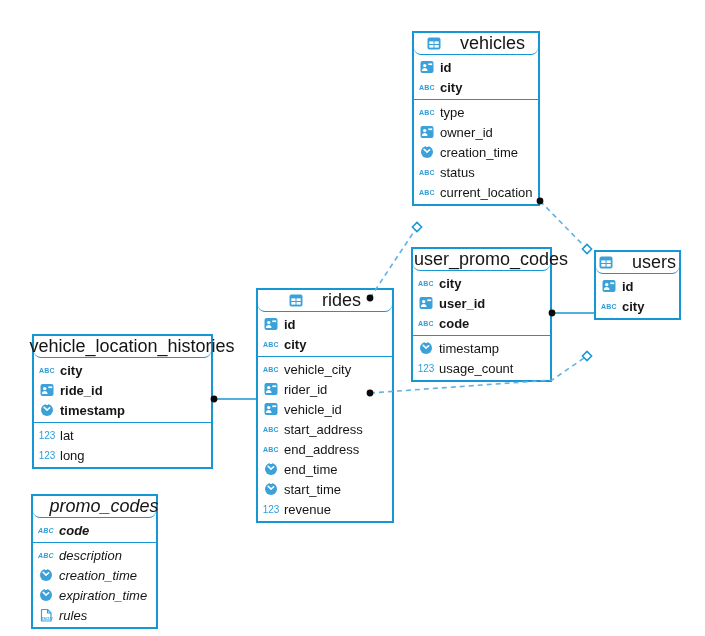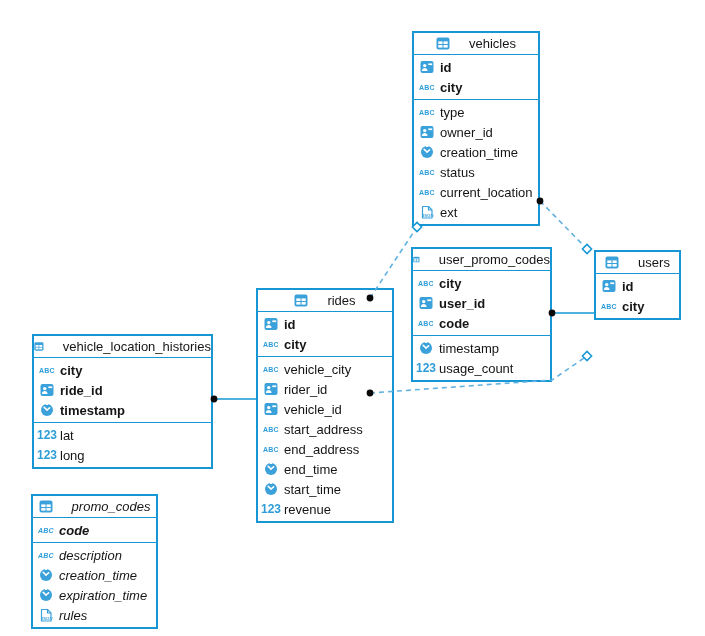--- a/index.html
+++ b/index.html
@@ -13,32 +13,32 @@
   #canvas{
     position:relative;width:705px;height:636px;background:#fff;overflow:hidden;
     font-family:"Liberation Sans",sans-serif;
   }
   .table{
     position:absolute;background:#fff;border:2px solid var(--accent);
     box-sizing:border-box;z-index:1;
   }
   .thead{
     height:21px;display:flex;align-items:center;justify-content:center;gap:19px;
-    border-bottom:1px solid var(--accent);font-size:13px;color:var(--ink);
+    border-bottom:1px solid var(--accent);font-size:18px;color:var(--ink);border-radius:7px;
   }
   .sec{padding:2px 0;}
   .sec.body{border-top:1px solid var(--accent);}
   .row{
     height:20px;display:flex;align-items:center;gap:5px;padding:0 5px;
     font-size:13px;color:var(--ink);white-space:nowrap;
   }
   .row.key .fname{font-weight:bold;}
   .ficon{flex:0 0 16px;width:16px;display:flex;align-items:center;justify-content:center;}
   .abc{font-size:7px;font-weight:bold;color:var(--type-blue);letter-spacing:.2px;}
-  .num{font-size:12px;font-weight:bold;color:var(--type-blue);}
+  .num{font-size:10px;font-weight:normal;color:var(--type-blue);}
   svg.overlay{
     position:absolute;left:0;top:0;z-index:5;pointer-events:none;
   }
   .conn-dashed{stroke:var(--dash-blue);stroke-width:1.6;fill:none;stroke-dasharray:5 4;}
   .conn-solid{stroke:var(--accent);stroke-width:1.6;fill:none;}
   .conn-dot{fill:#0a0a0a;}
   .conn-diamond{fill:#fff;stroke:var(--accent);stroke-width:1.5;}
 </style>
 </head>
 <body>
@@ -108,30 +108,20 @@
             <span class="ficon">
               <span class="abc">ABC</span>
             </span>
             <span class="fname">status</span>
           </div>
           <div class="row">
             <span class="ficon">
               <span class="abc">ABC</span>
             </span>
             <span class="fname">current_location</span>
-          </div>
-          <div class="row">
-            <span class="ficon">
-              <svg width="14" height="15" viewBox="0 0 14 15">
-                <path d="M2.5 1.5 h6 l3.5 3.5 v8 h-9.5 z" fill="#fff" stroke="#3ba1da" stroke-width="1.2" stroke-linejoin="round"></path>
-                <path d="M8.5 1.5 v3.5 h3.5" fill="none" stroke="#3ba1da" stroke-width="1.2" stroke-linejoin="round"></path>
-                <text x="2" y="12.3" font-size="4.2" font-weight="bold" fill="#3ba1da" font-family="Liberation Sans,sans-serif">JSON</text>
-              </svg>
-            </span>
-            <span class="fname">ext</span>
           </div>
         </div>
       </div>
       <div class="table" style="left: 411px; top: 247px; width: 141px;">
         <div class="thead">
           <svg width="14" height="13" viewBox="0 0 14 13">
             <rect x="0.5" y="0.5" width="13" height="12" rx="2" fill="#3ba1da"></rect>
             <rect x="2.3" y="4.4" width="4.2" height="2.6" fill="#fff"></rect>
             <rect x="7.5" y="4.4" width="4.2" height="2.6" fill="#fff"></rect>
             <rect x="2.3" y="8" width="4.2" height="2.6" fill="#fff"></rect>

